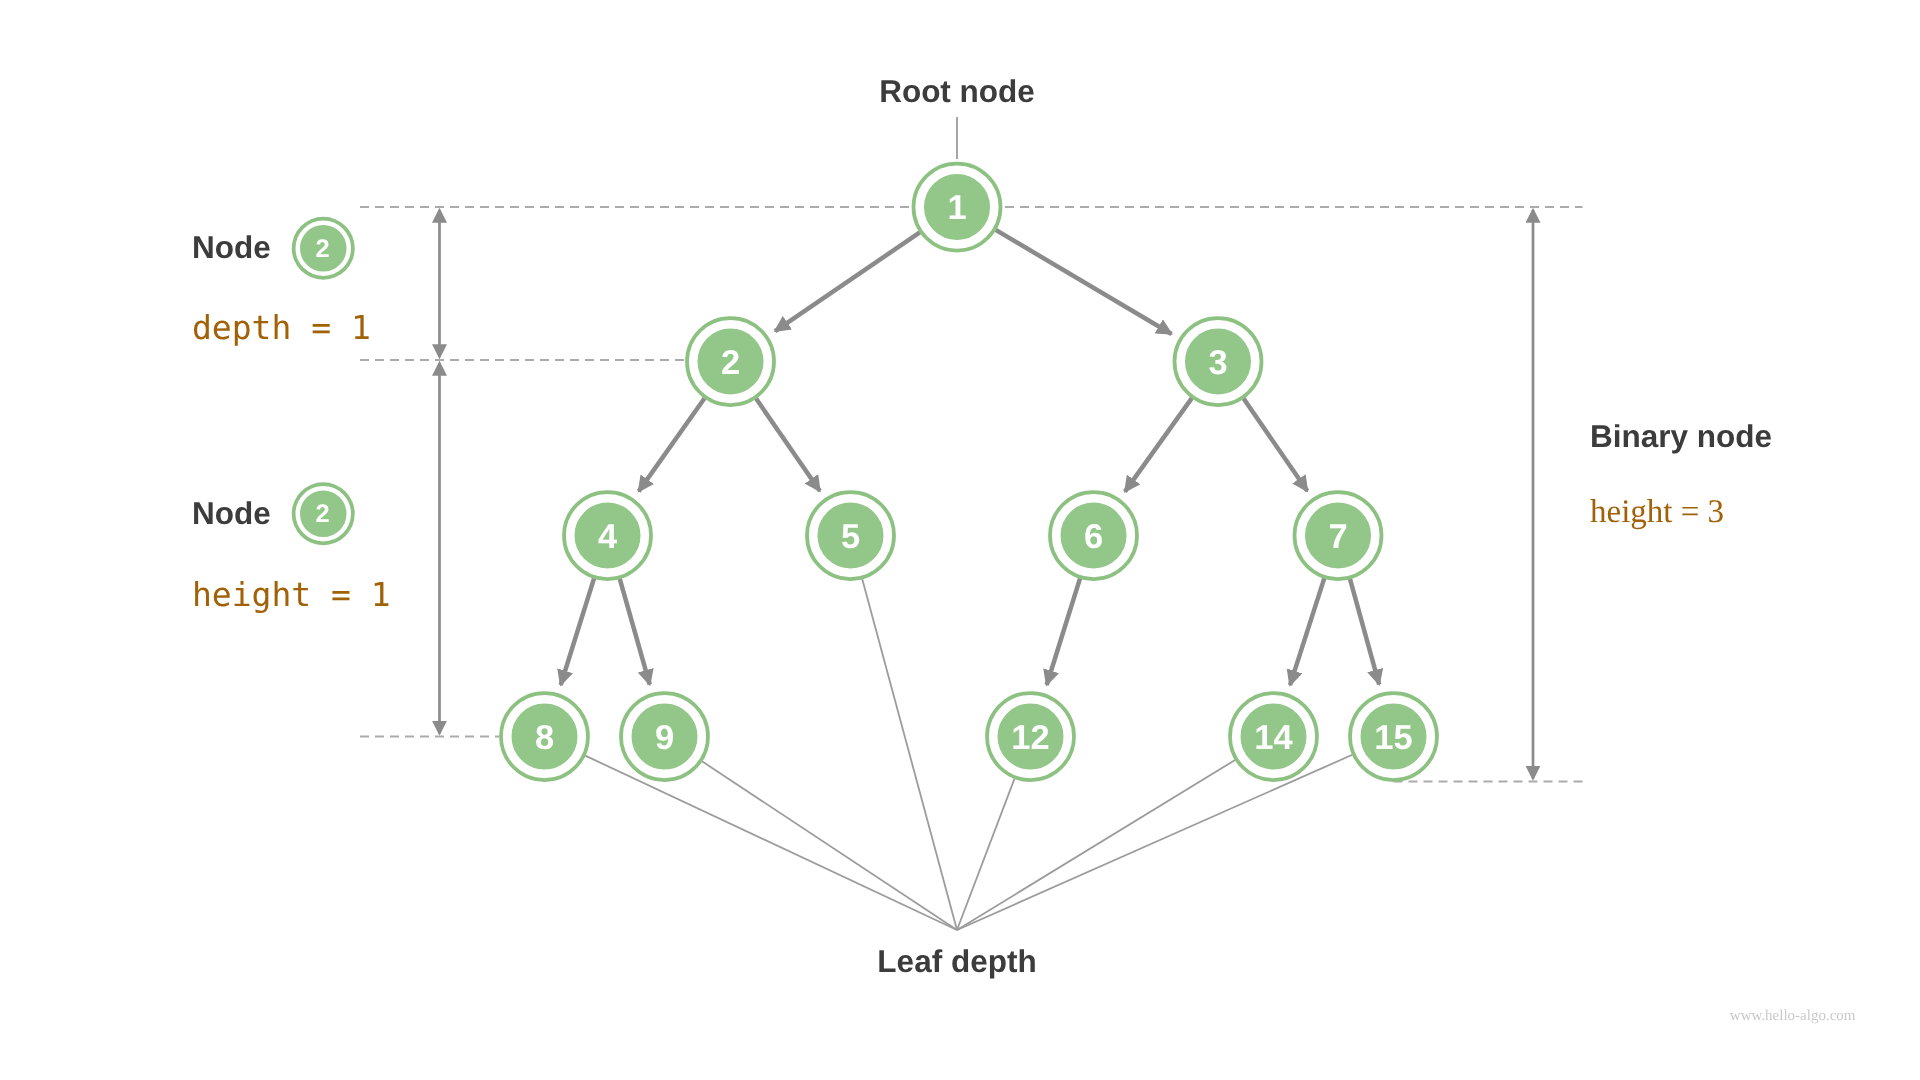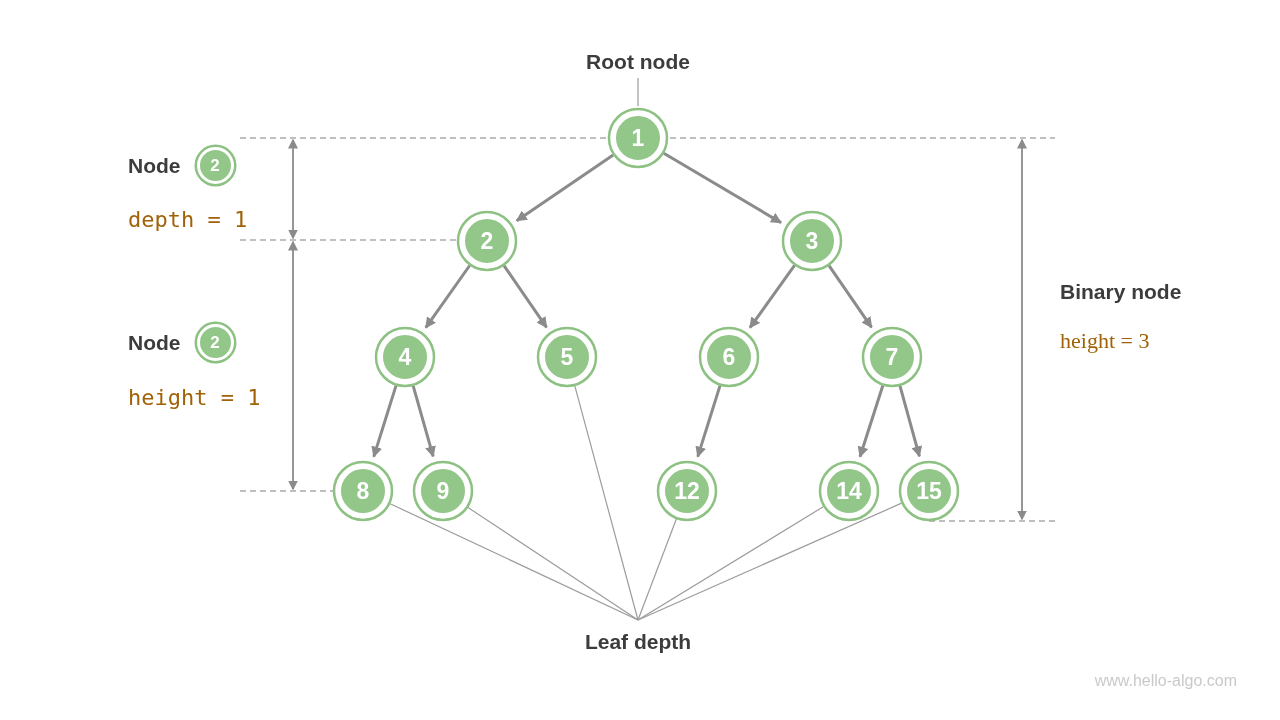--- a/index.html
+++ b/index.html
@@ -22,22 +22,22 @@
   }
   .centered{transform:translateX(-50%);}
   .legend-row{display:flex;align-items:center;gap:16px;}
   .legend-circle{
     width:31px;height:31px;border-radius:50%;
     display:flex;align-items:center;justify-content:center;
     color:#ffffff;font-weight:700;font-size:17px;
     font-family:"Liberation Sans",sans-serif;
   }
   .watermark{
-    font-family:Liberation Sans, sans-serif;
-    font-size:16px;
+    font-family:Liberation Serif, serif;
+    font-size:10px;
   }
 </style>
 </head>
 <body>
 
 <div class="canvas">
 
   <svg id="diagram-svg" width="1280" height="720" viewBox="0 0 1280 720">
       <defs>
         <marker id="arrow-edge" viewBox="0 0 10 10" refX="9" refY="5" markerWidth="11" markerHeight="11" markerUnits="userSpaceOnUse" orient="auto">

